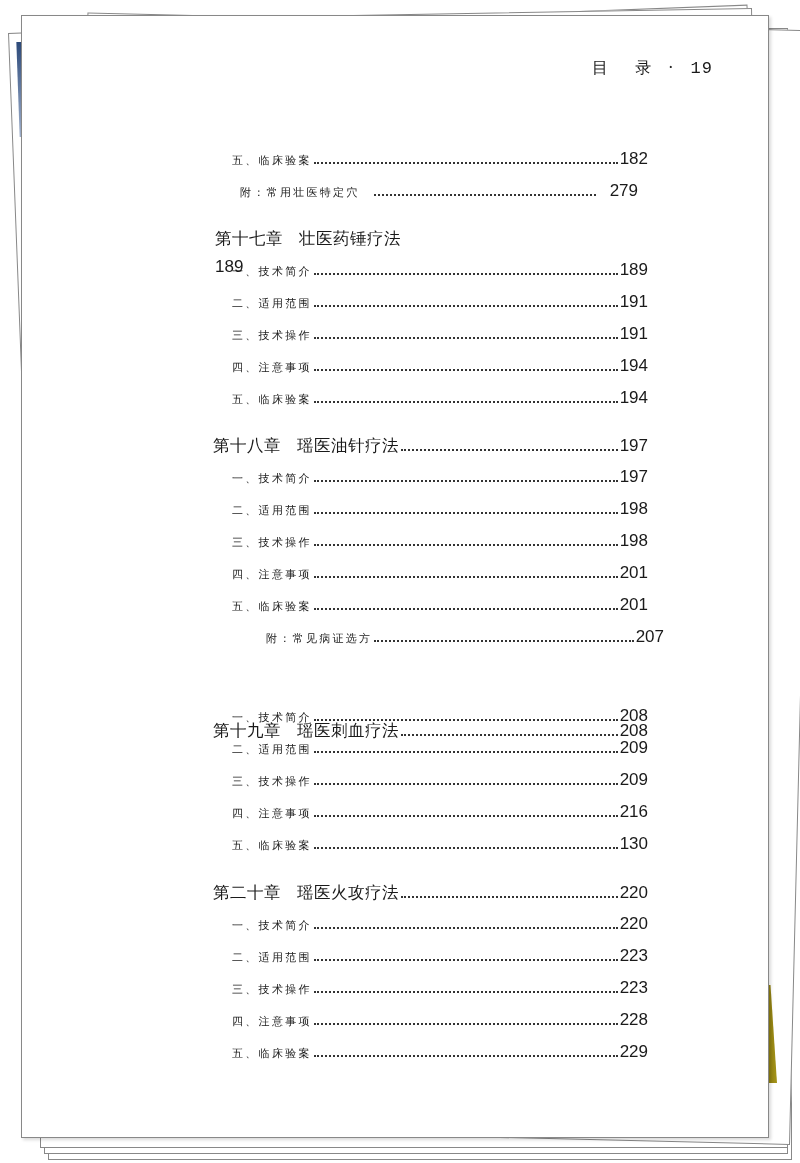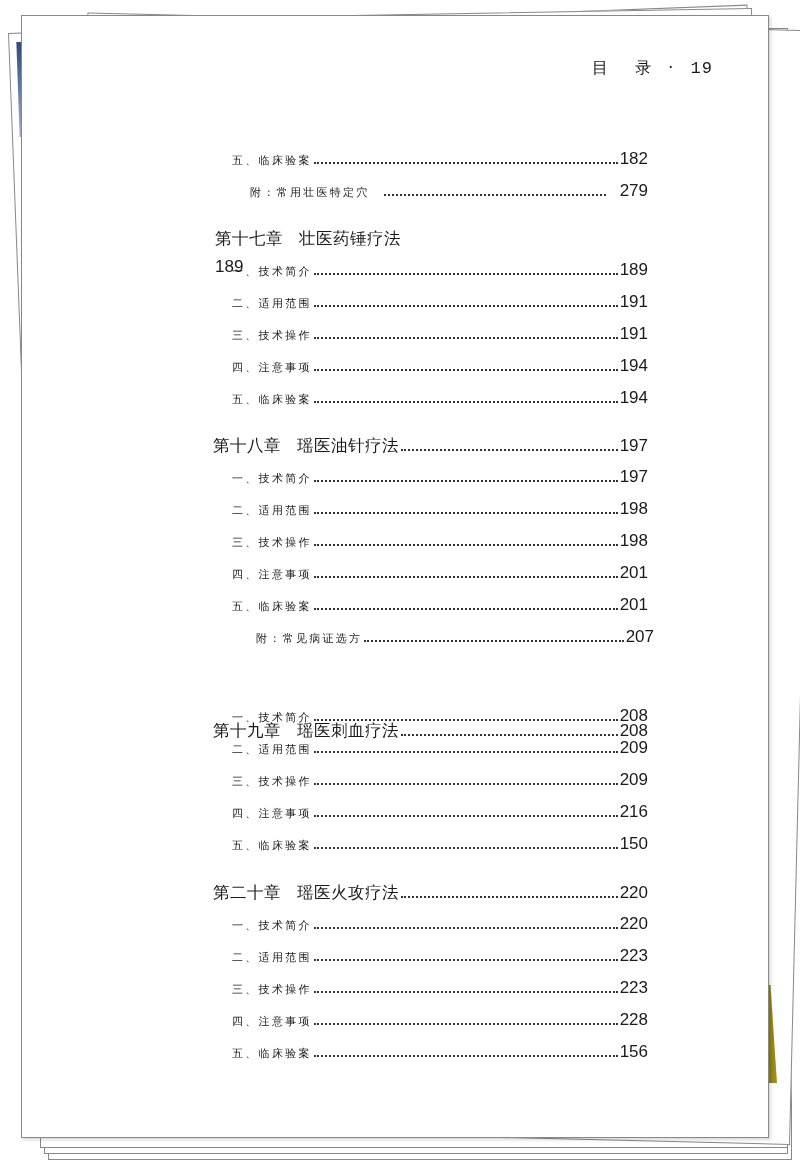--- a/index.html
+++ b/index.html
@@ -50,21 +50,21 @@
   <span class="sep">·</span>
   <span class="num">19</span>
 </div>
 
 <div id="toc">
     <div class="toc-row section" style="left: 232px; width: 416px; top: 149px;">
       <span class="label">五、临床验案</span>
       <span class="dots"></span>
       <span class="page-no">182</span>
     </div>
-    <div class="toc-row appendix" style="left: 250px; width: 398px; top: 181px; gap: 12px;">
+    <div class="toc-row appendix" style="left: 240px; width: 398px; top: 181px; gap: 12px;">
       <span class="label">附：常用壮医特定穴</span>
       <span class="dots"></span>
       <span class="page-no">279</span>
     </div>
     <div class="toc-row chapter" style="left: 213px; width: 435px; top: 228px; flex-direction: column;">
       <span class="label"><span>第十七章</span><span class="ch-gap"></span><span>壮医药锤疗法</span></span>
       <span class="dots"></span>
       <span class="page-no">189</span>
     </div>
     <div class="toc-row section" style="left: 232px; width: 416px; top: 260px;">
@@ -115,21 +115,21 @@
     <div class="toc-row section" style="left: 232px; width: 416px; top: 563px;">
       <span class="label">四、注意事项</span>
       <span class="dots"></span>
       <span class="page-no">201</span>
     </div>
     <div class="toc-row section" style="left: 232px; width: 416px; top: 595px;">
       <span class="label">五、临床验案</span>
       <span class="dots"></span>
       <span class="page-no">201</span>
     </div>
-    <div class="toc-row appendix" style="left: 256px; width: 398px; top: 627px;">
+    <div class="toc-row appendix" style="left: 266px; width: 398px; top: 627px;">
       <span class="label">附：常见病证选方</span>
       <span class="dots"></span>
       <span class="page-no">207</span>
     </div>
     <div class="toc-row chapter" style="left: 213px; width: 435px; top: 674px; margin-top: 46px;">
       <span class="label"><span>第十九章</span><span class="ch-gap"></span><span>瑶医刺血疗法</span></span>
       <span class="dots"></span>
       <span class="page-no">208</span>
     </div>
     <div class="toc-row section" style="left: 232px; width: 416px; top: 706px;">
@@ -148,21 +148,21 @@
       <span class="page-no">209</span>
     </div>
     <div class="toc-row section" style="left: 232px; width: 416px; top: 802px;">
       <span class="label">四、注意事项</span>
       <span class="dots"></span>
       <span class="page-no">216</span>
     </div>
     <div class="toc-row section" style="left: 232px; width: 416px; top: 834px;">
       <span class="label">五、临床验案</span>
       <span class="dots"></span>
-      <span class="page-no">150</span>
+      <span class="page-no">130</span>
     </div>
     <div class="toc-row chapter" style="left: 213px; width: 435px; top: 882px;">
       <span class="label"><span>第二十章</span><span class="ch-gap"></span><span>瑶医火攻疗法</span></span>
       <span class="dots"></span>
       <span class="page-no">220</span>
     </div>
     <div class="toc-row section" style="left: 232px; width: 416px; top: 914px;">
       <span class="label">一、技术简介</span>
       <span class="dots"></span>
       <span class="page-no">220</span>
@@ -178,15 +178,15 @@
       <span class="page-no">223</span>
     </div>
     <div class="toc-row section" style="left: 232px; width: 416px; top: 1010px;">
       <span class="label">四、注意事项</span>
       <span class="dots"></span>
       <span class="page-no">228</span>
     </div>
     <div class="toc-row section" style="left: 232px; width: 416px; top: 1042px;">
       <span class="label">五、临床验案</span>
       <span class="dots"></span>
-      <span class="page-no">156</span>
+      <span class="page-no">229</span>
     </div>
   </div>
 
 </body></html>

